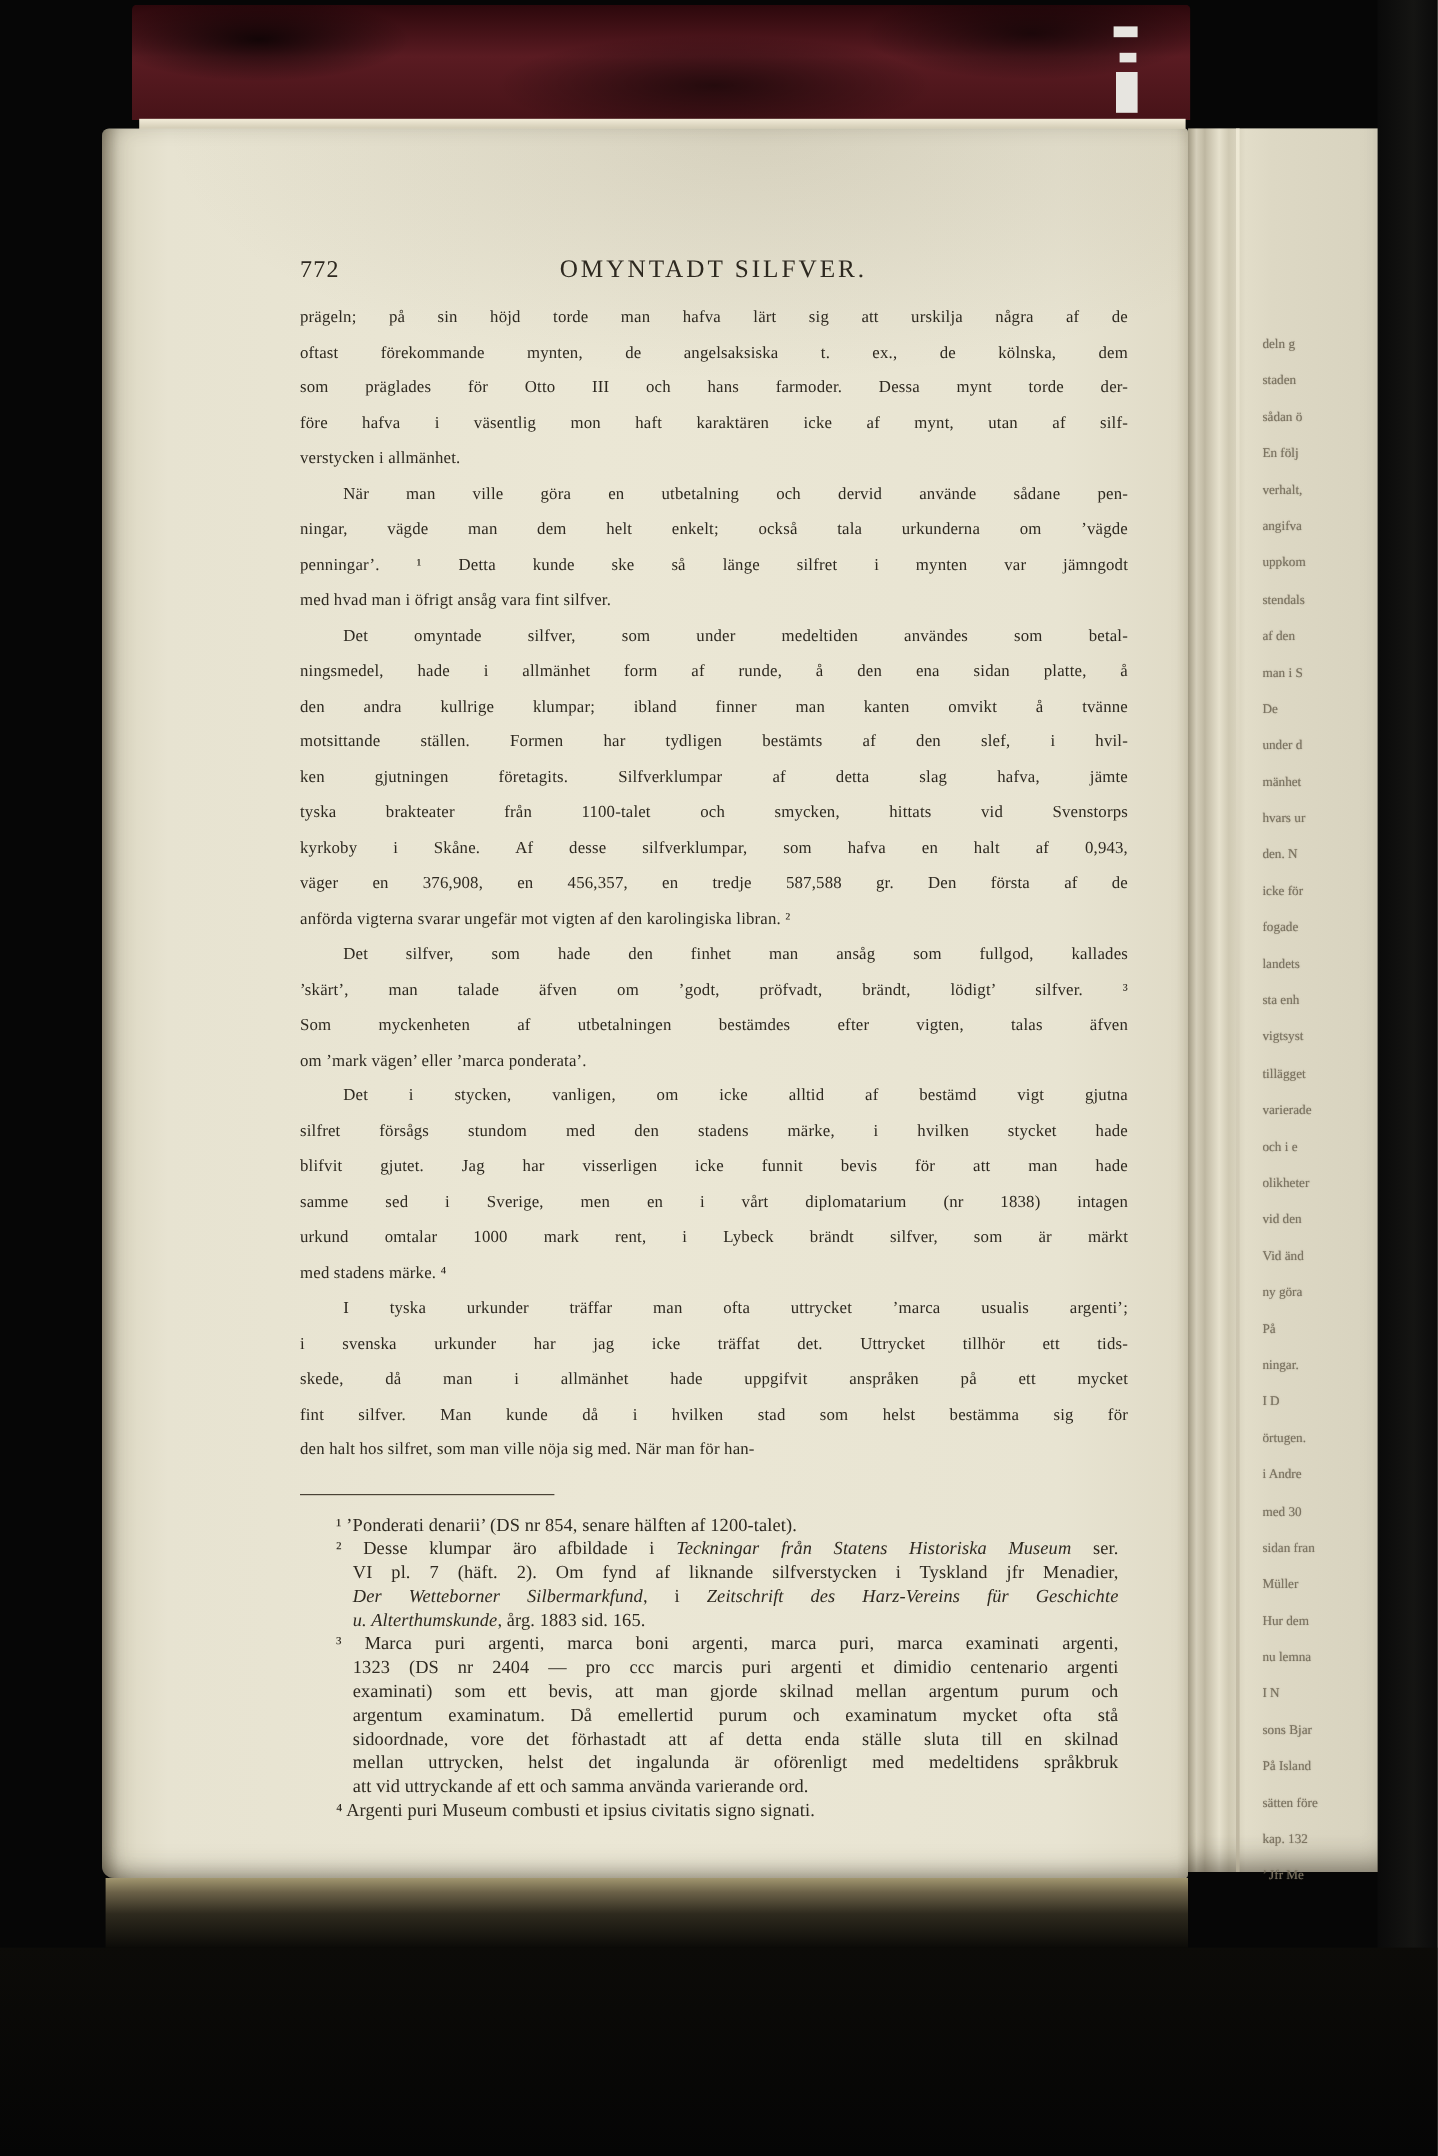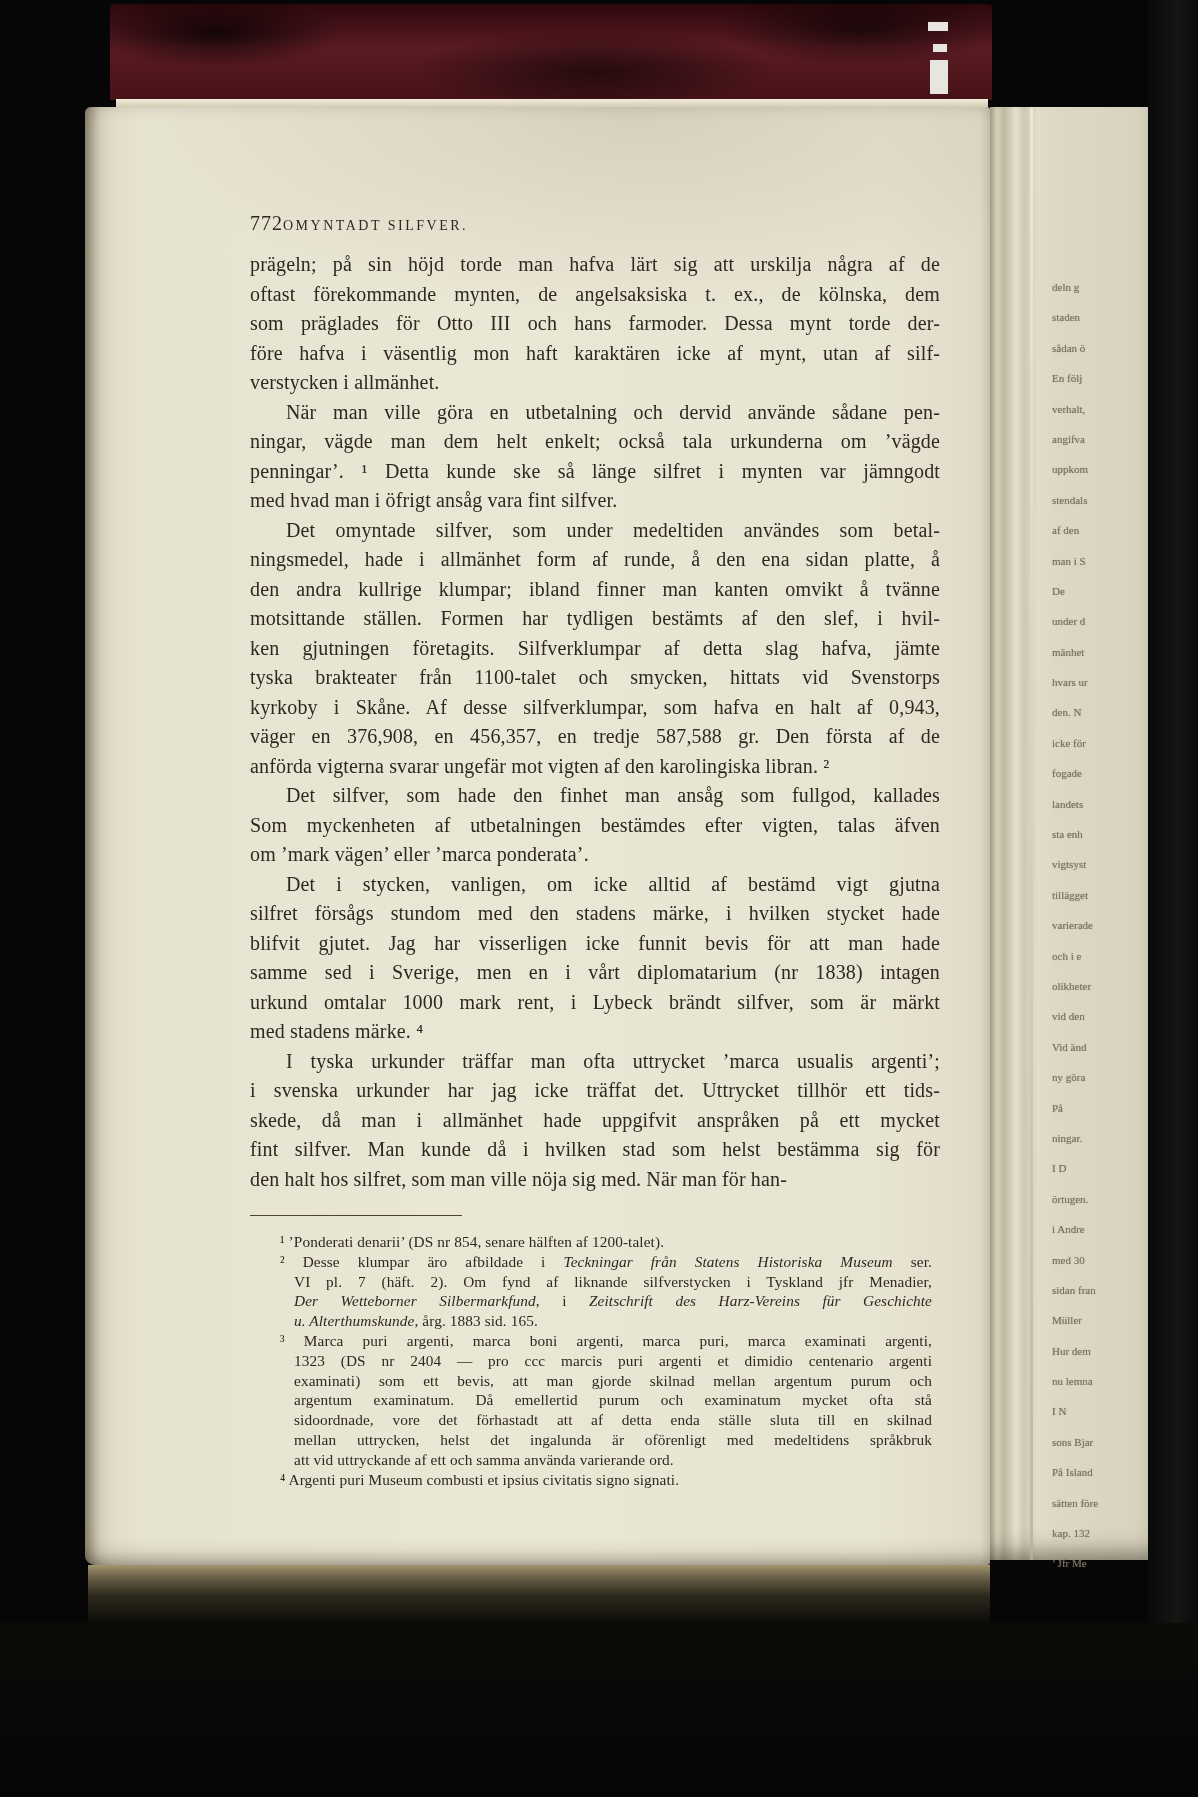--- a/index.html
+++ b/index.html
@@ -32,24 +32,24 @@
     background:
       radial-gradient(ellipse 700px 300px at 60% 0%, rgba(120,110,85,.18), rgba(0,0,0,0) 70%),
       linear-gradient(90deg,#c3bca5 0px,#ddd8c3 14px,#e7e3d1 55px,#ebe7d5 45%,#e8e4d2 88%,#e0dbc7 99%,#d2ccb6 100%),
       #e9e5d3;
     border-radius:6px 3px 3px 10px;
     box-shadow:inset 0 -14px 22px -12px rgba(60,52,36,.55), inset 14px 0 26px -16px rgba(40,34,22,.8);
   }
   .textcol{position:absolute;left:165px;top:105px;width:690px;color:#2e2920;}
   .pagehead{display:flex;align-items:baseline;height:24px;}
   .pagenum{font-size:20px;letter-spacing:1px;}
-  .runtitle{flex:1;font-size:14px;letter-spacing:2.5px;padding-right:34px;}
+  .runtitle{flex:1;text-align:center;font-size:21px;letter-spacing:2.5px;padding-right:34px;}
   .bodylines{margin-top:14px;}
   .bline{
-    font-size:20px;line-height:29.5px;height:29.5px;
+    font-size:14px;line-height:29.5px;height:29.5px;
     text-align:justify;text-align-last:justify;
     letter-spacing:.15px;white-space:normal;overflow:visible;
   }
   .bline.indent{text-indent:36px;}
   .bline.last{text-align-last:left;}
   
   .fnrule{width:212px;border-top:1.6px solid #4a4336;margin:21px 0 16px 0;}
   .footnotes{margin-left:30px;width:652px;}
   .fnline{
     font-size:15.3px;line-height:19.8px;height:19.8px;
@@ -110,20 +110,21 @@
         <div class="bline indent">Det omyntade silfver, som under medeltiden användes som betal-</div>
         <div class="bline">ningsmedel, hade i allmänhet form af runde, å den ena sidan platte, å</div>
         <div class="bline">den andra kullrige klumpar; ibland finner man kanten omvikt å tvänne</div>
         <div class="bline">motsittande ställen.  Formen har tydligen bestämts af den slef, i hvil-</div>
         <div class="bline">ken gjutningen företagits.  Silfverklumpar af detta slag hafva, jämte</div>
         <div class="bline">tyska brakteater från 1100-talet och smycken, hittats vid Svenstorps</div>
         <div class="bline">kyrkoby i Skåne.  Af desse silfverklumpar, som hafva en halt af 0,943,</div>
         <div class="bline">väger en 376,908, en 456,357, en tredje 587,588 gr.  Den första af de</div>
         <div class="bline last">anförda vigterna svarar ungefär mot vigten af den karolingiska libran. ²</div>
         <div class="bline indent">Det silfver, som hade den finhet man ansåg som fullgod, kallades</div>
+        <div class="bline">’skärt’, man talade äfven om ’godt, pröfvadt, brändt, lödigt’ silfver. ³</div>
         <div class="bline">Som myckenheten af utbetalningen bestämdes efter vigten, talas äfven</div>
         <div class="bline last">om ’mark vägen’ eller ’marca ponderata’.</div>
         <div class="bline indent">Det i stycken, vanligen, om icke alltid af bestämd vigt gjutna</div>
         <div class="bline">silfret försågs stundom med den stadens märke, i hvilken stycket hade</div>
         <div class="bline">blifvit gjutet.  Jag har visserligen icke funnit bevis för att man hade</div>
         <div class="bline">samme sed i Sverige, men en i vårt diplomatarium (nr 1838) intagen</div>
         <div class="bline">urkund omtalar 1000 mark rent, i Lybeck brändt silfver, som är märkt</div>
         <div class="bline last">med stadens märke. ⁴</div>
         <div class="bline indent">I tyska urkunder träffar man ofta uttrycket ’marca usualis argenti’;</div>
         <div class="bline">i svenska urkunder har jag icke träffat det.  Uttrycket tillhör ett tids-</div>

